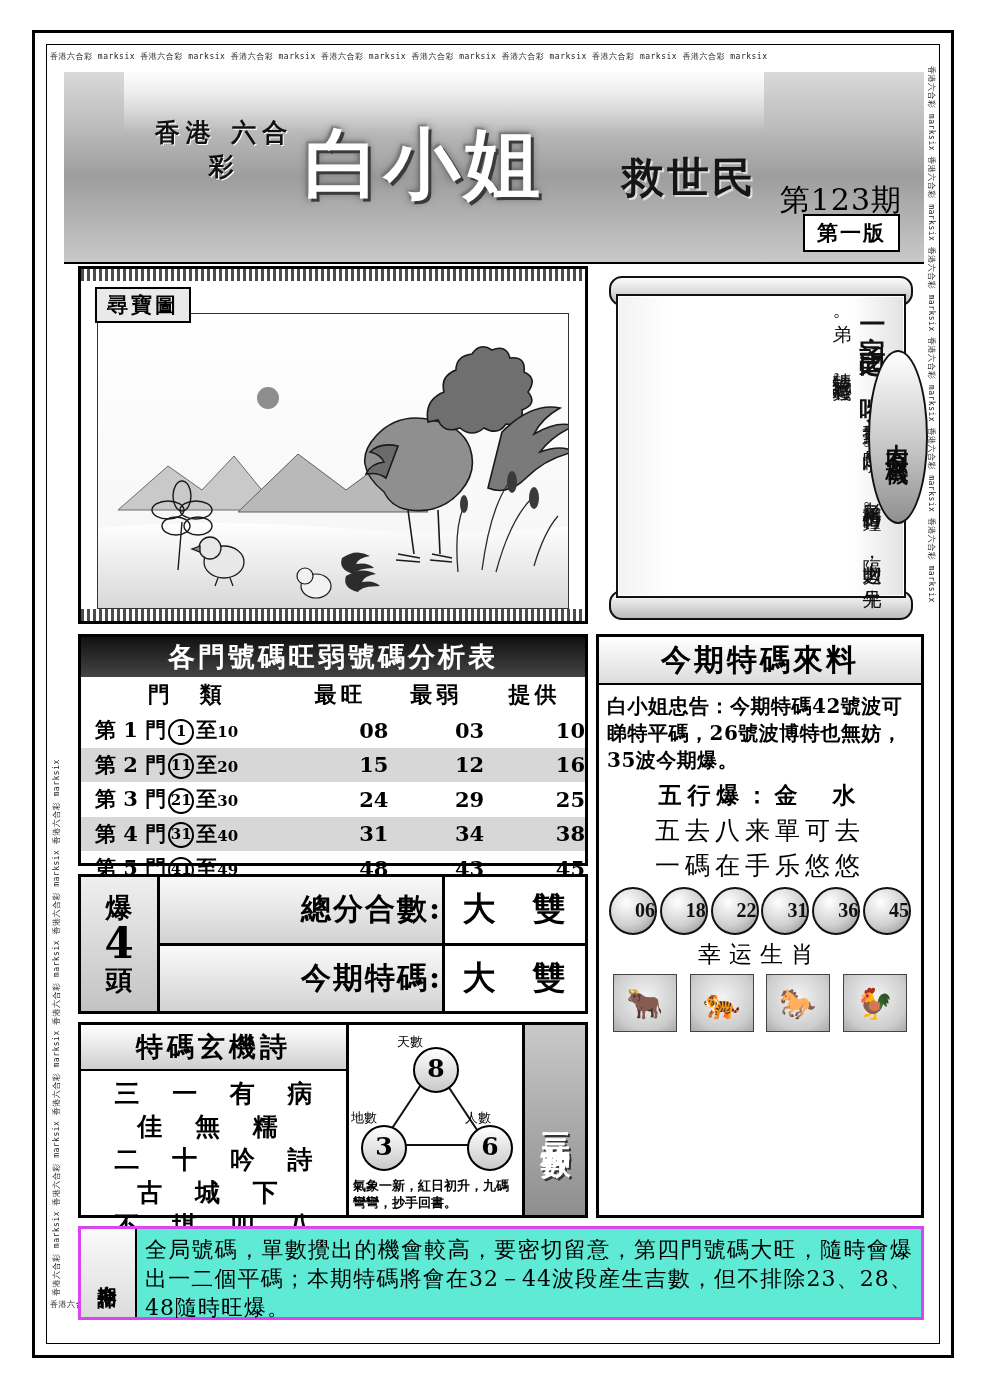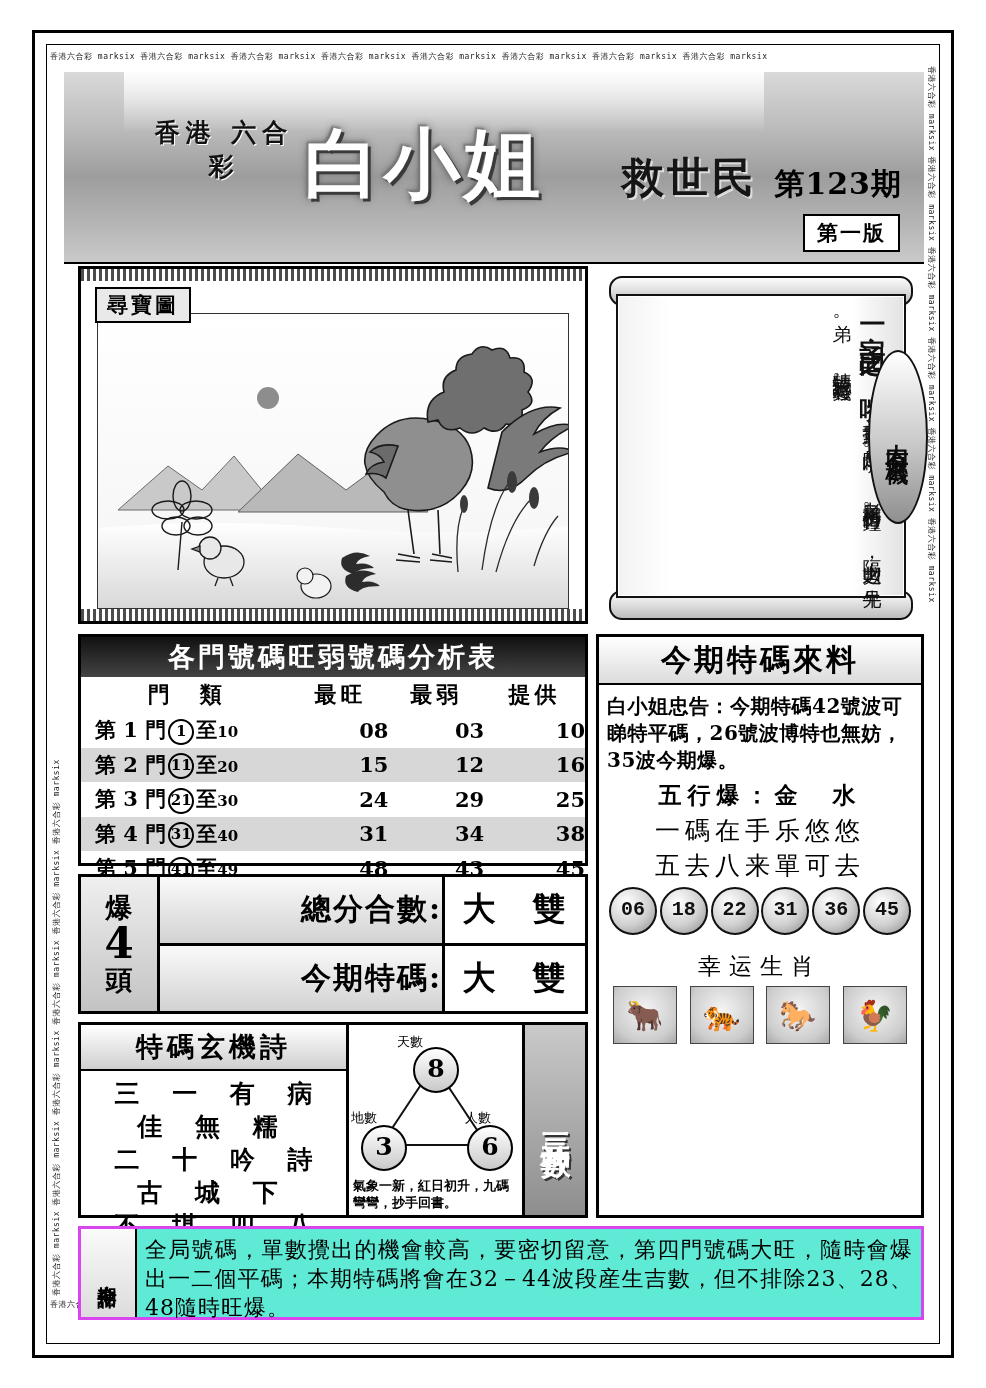--- a/index.html
+++ b/index.html
@@ -65,23 +65,23 @@
     font-weight:bold;font-size:76px;color:#fff;letter-spacing:4px;
     text-shadow:3px 3px 0 #3a3a3a, -2px -2px 2px #777, 0 0 8px #555;
   }
   .brand-second{
     position:absolute;left:558px;top:78px;
     font-family:"DejaVu Serif","Liberation Serif",serif;
     font-weight:bold;font-size:42px;color:#151515;letter-spacing:3px;
     text-shadow:2px 2px 0 #ddd;
   }
   .issue-no{
-    position:absolute;right:22px;top:92px;
-    font-family:"DejaVu Serif","Liberation Serif",serif;
-    font-weight:bold;font-size:30px;color:#000;letter-spacing:1px;
+    position:absolute;right:22px;top:108px;
+    font-family:"DejaVu Serif","Liberation Serif",serif;
+    font-weight:normal;font-size:30px;color:#000;letter-spacing:1px;
   }
   .edition{
     position:absolute;right:24px;top:142px;
     border:2px solid #000;background:#fff;
     padding:3px 12px;font-weight:bold;font-size:21px;
     font-family:"DejaVu Serif","Liberation Serif",serif;letter-spacing:2px;
   }
 
   
   .pic-panel{
@@ -278,40 +278,40 @@
     margin-top:4px;text-align:center;
     font-family:"DejaVu Serif","Liberation Serif",serif;
     font-size:25px;line-height:31px;letter-spacing:5px;
   }
   .balls{
     display:flex;justify-content:space-between;padding:6px 10px 0 10px;
   }
   .ball{
     width:44px;height:44px;border-radius:50%;border:2px solid #111;
     background:radial-gradient(circle at 35% 30%,#ffffff,#d0d0d0 55%,#8a8a8a);
-    font-family:Liberation Mono, monospace;
-    font-weight:bold;font-size:20px;text-align:center;line-height:42px;color:#111;
+    font-family:Liberation Serif, serif;
+    font-weight:bold;font-size:20px;text-align:right;line-height:42px;color:#111;
   }
   .lucky-row{
     display:flex;align-items:center;padding:8px 12px 0 12px;
     font-family:"DejaVu Serif","Liberation Serif",serif;
     font-weight:bold;font-size:24px;letter-spacing:2px;
   }
   .lucky-dot{
     width:34px;height:34px;border-radius:50%;border:1px solid #666;margin-left:14px;
     background:radial-gradient(circle at 35% 30%,#fff,#cfcfcf 60%,#9a9a9a);
   }
   .lucky-band{
     padding:4px 12px 0 12px;
     font-family:"DejaVu Serif","Liberation Serif",serif;
     font-weight:bold;font-size:24px;letter-spacing:1px;
   }
   .lucky-band b{font-size:31px;margin-left:10px;}
   .zodiac-title{
-    text-align:center;margin-top:16px;
+    text-align:center;margin-top:4px;
     font-family:"DejaVu Serif","Liberation Serif",serif;
     font-size:23px;letter-spacing:8px;
   }
   .zodiac-row{
     display:flex;justify-content:space-around;padding:4px 8px 0 8px;
   }
   .zodiac-cell{
     width:62px;height:56px;border:1px solid #444;
     background:radial-gradient(circle at 50% 40%,#f4f4f4,#cdcdcd 70%,#a8a8a8);
     display:flex;align-items:center;justify-content:center;font-size:30px;color:#222;
@@ -550,22 +550,22 @@
       <span>三元神數</span>
     </div>
   </div>
 
   <div class="tipbox">
     <div class="tip-title">今期特碼來料</div>
     <div class="tip-advice">白小姐忠告：今期特碼42號波可睇特平碼，26號波博特也無妨，35波今期爆。</div>
     <div class="tip-wuxing">
       <span>五行爆：</span><span>金　水</span>
     </div>
+    <div class="tip-couplet">五去八来單可去</div>
     <div class="tip-couplet">一碼在手乐悠悠</div>
-    <div class="tip-couplet">五去八来單可去</div>
     <div class="balls">
       <div class="ball">06</div>
       <div class="ball">18</div>
       <div class="ball">22</div>
       <div class="ball">31</div>
       <div class="ball">36</div>
       <div class="ball">45</div>
     </div>
     <div class="zodiac-title">幸运生肖</div>
     <div class="zodiac-row">

